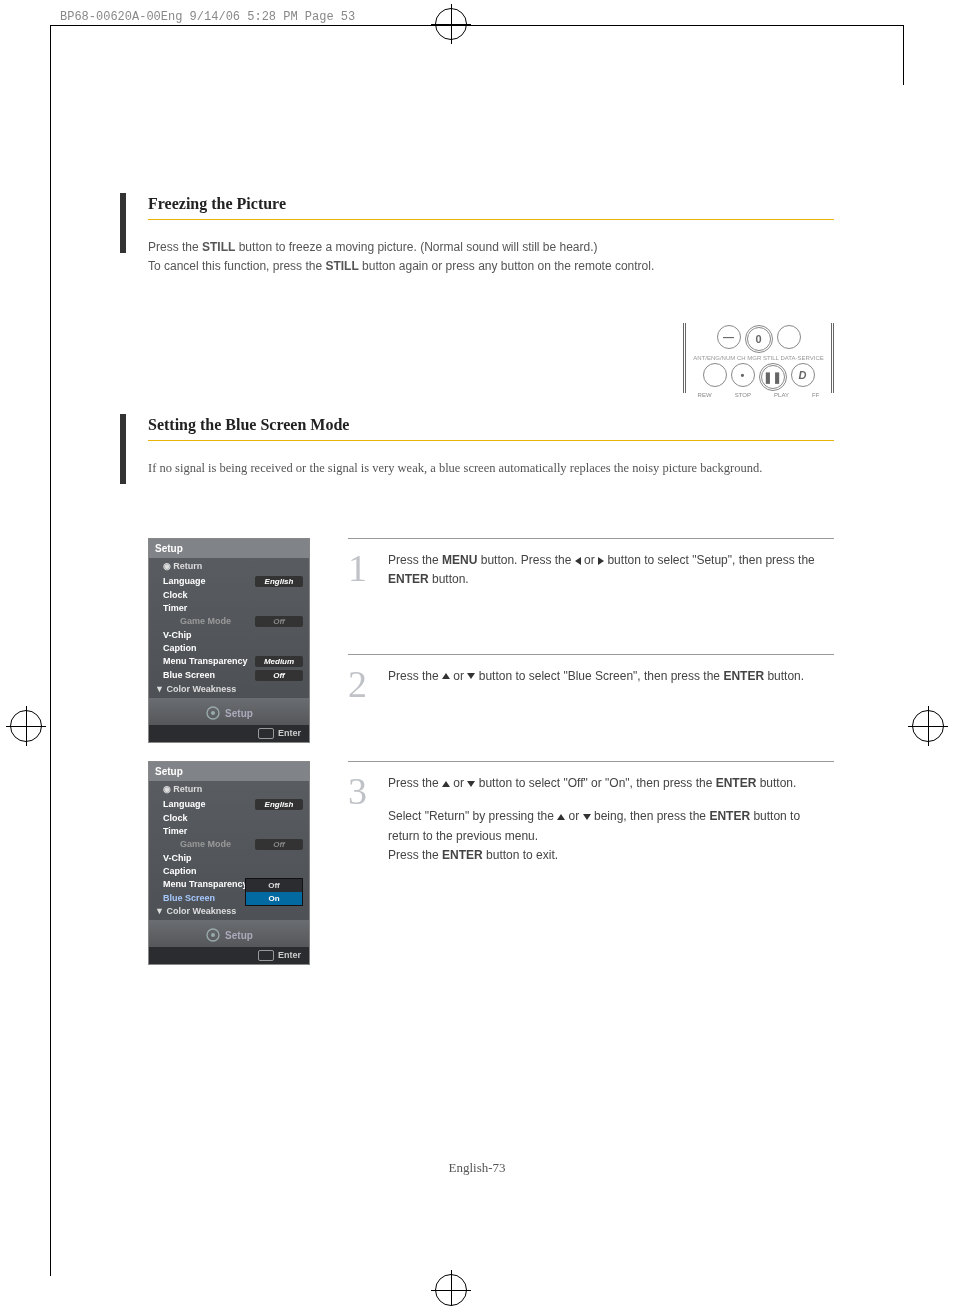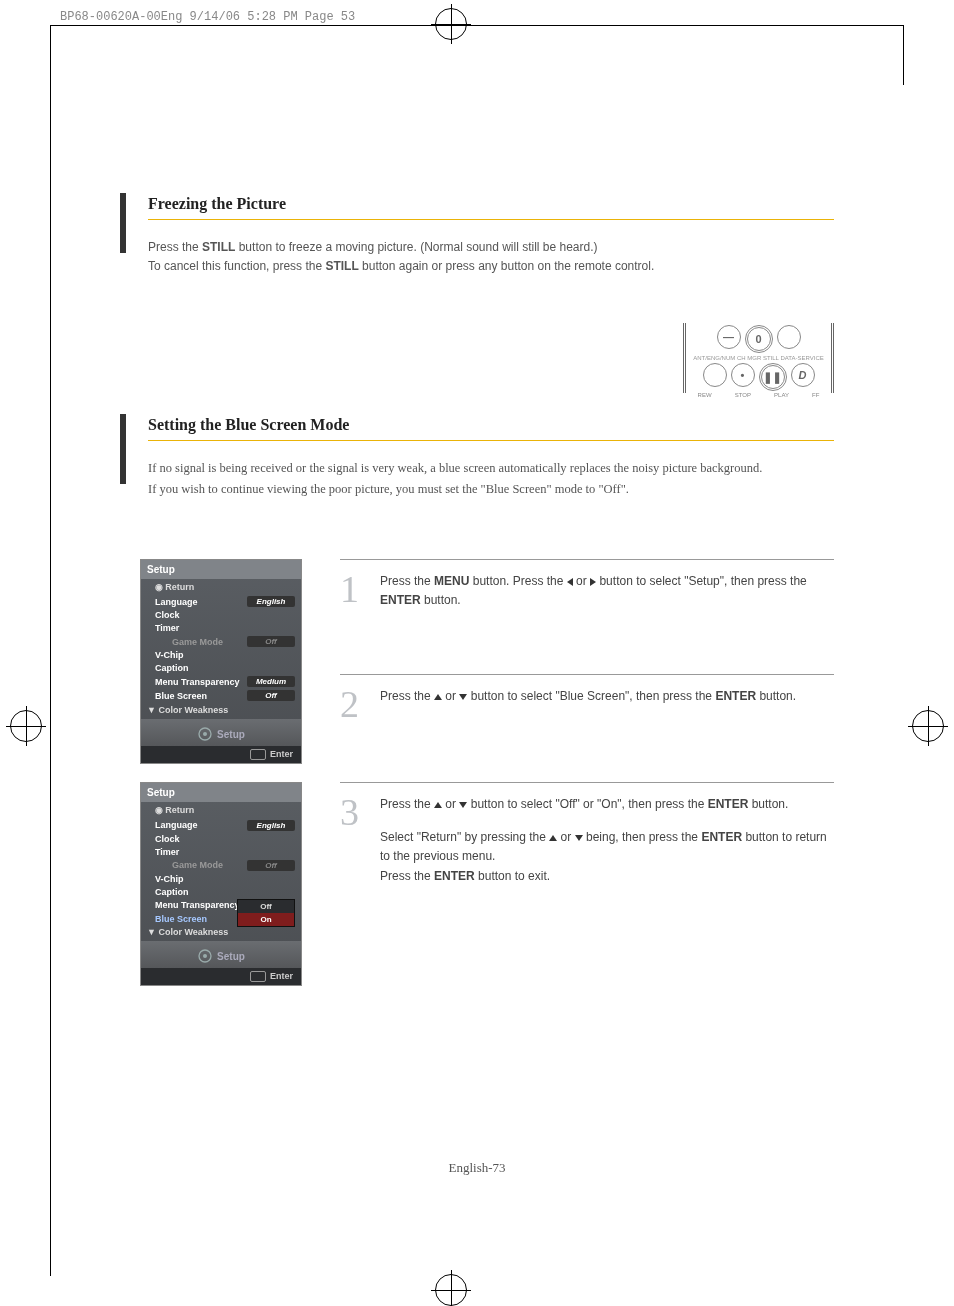--- a/index.html
+++ b/index.html
@@ -124,21 +124,21 @@
     justify-content: center;
     font-size: 11px;
     font-weight: bold;
     color: #666;
   }
   .remote-btn.dbl { border: 3px double #888; }
   .remote-labels { display: flex; justify-content: space-around; font-size: 6px; margin-top: 1px; }
 
   .setup-area {
     margin-top: 60px;
-    margin-left: 20px;
+    margin-left: 28px;
   }
   .setup-row {
     display: flex;
     align-items: flex-start;
     gap: 38px;
     margin-bottom: 18px;
   }
   .osd {
     width: 160px;
     background: linear-gradient(#5a5e63, #4a4d51);
@@ -223,21 +223,21 @@
     background: #2a2c2f;
     border: 1px solid #111;
   }
   .osd-popup div {
     text-align: center;
     padding: 2px 0;
     font-size: 8px;
     color: #ddd;
   }
   .osd-popup div.sel {
-    background: #7f1d1d;
+    background: #0369a1;
     color: #fff;
   }
 
   .step-col {
     flex: 1;
     border-top: 1px solid #999;
     padding-top: 12px;
     display: flex;
     gap: 14px;
   }
@@ -324,21 +324,20 @@
       </div>
     </div>
   </div>
 
   <div style="height:130px;"></div>
   <div class="section-heading">
     <div class="section-bar short"></div>
     <span>Setting the Blue Screen Mode</span>
   </div>
   <div class="para-serif">If no signal is being received or the signal is very weak, a blue screen automatically replaces  the noisy picture background.</div>
-  <div class="para-serif" style="margin-top:-6px;">If you wish to continue viewing the poor picture, you must set the "Blue Screen" mode to "Off".</div>
 
   <div class="setup-area">
 
     <div class="setup-row">
       <div class="osd">
         <div class="osd-title">Setup</div>
         <div class="osd-return">◉ <span>Return</span></div>
         <div class="osd-row">
             <span>Language</span>
             <span class="osd-val">English</span>

